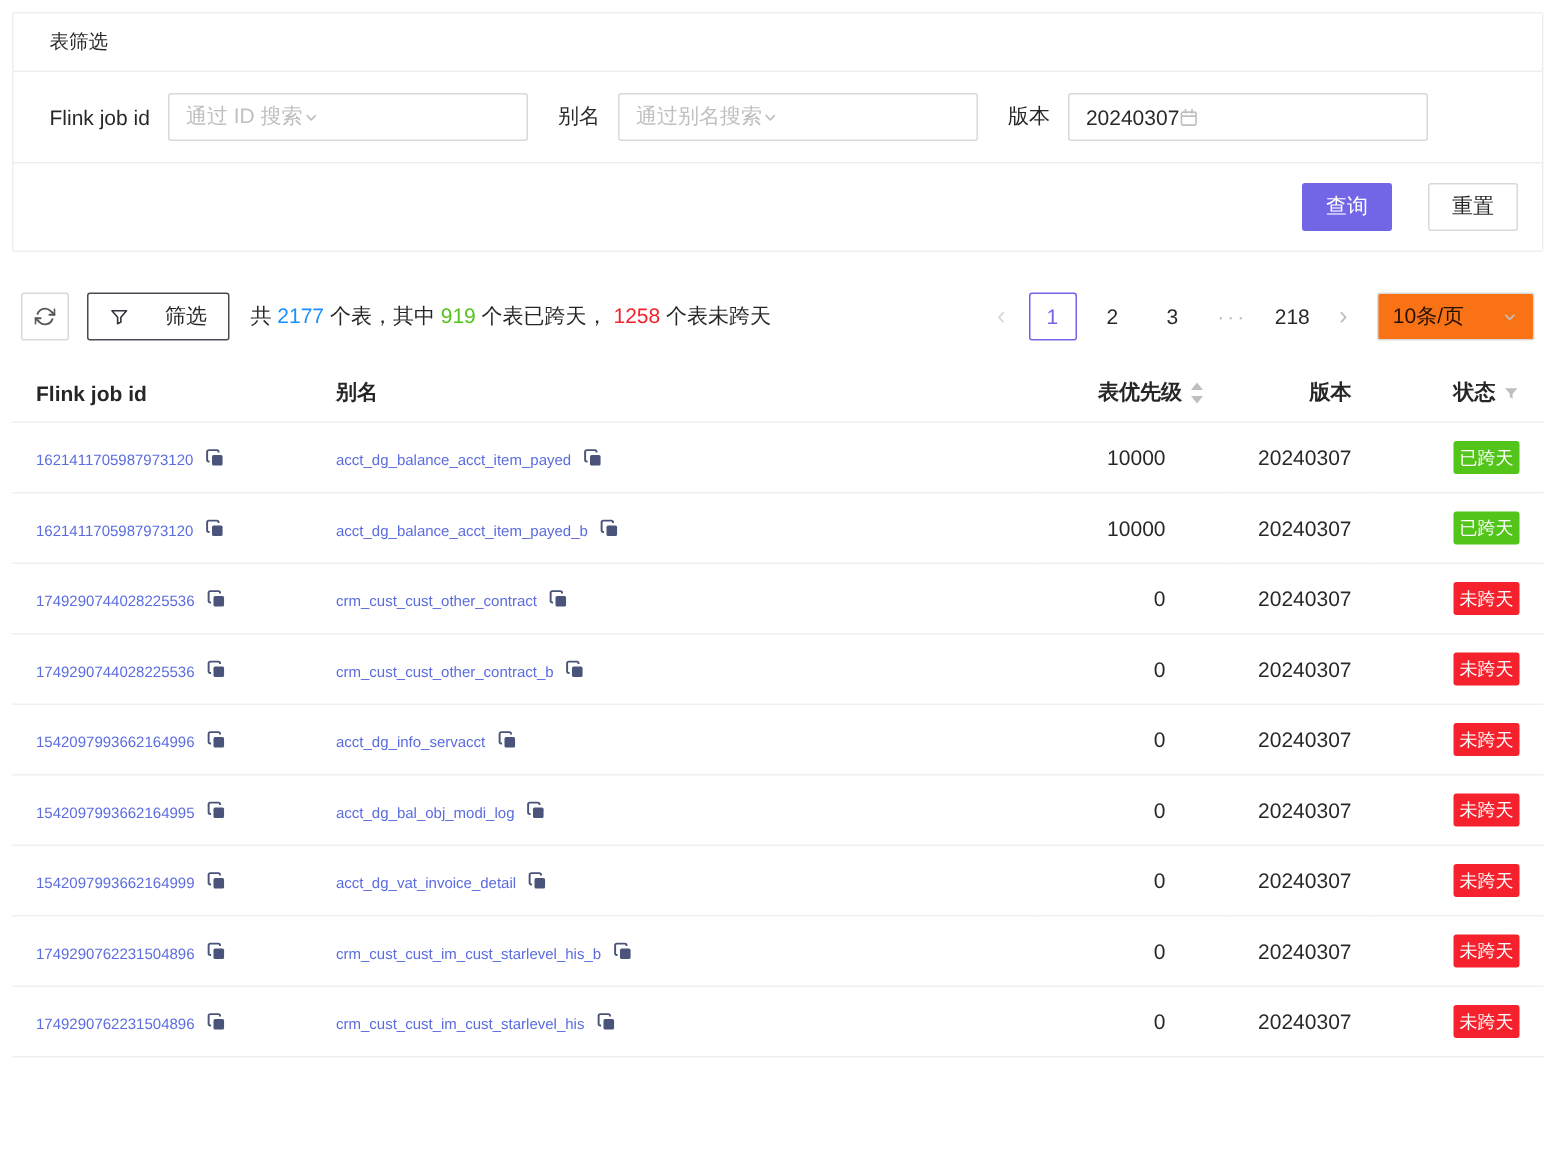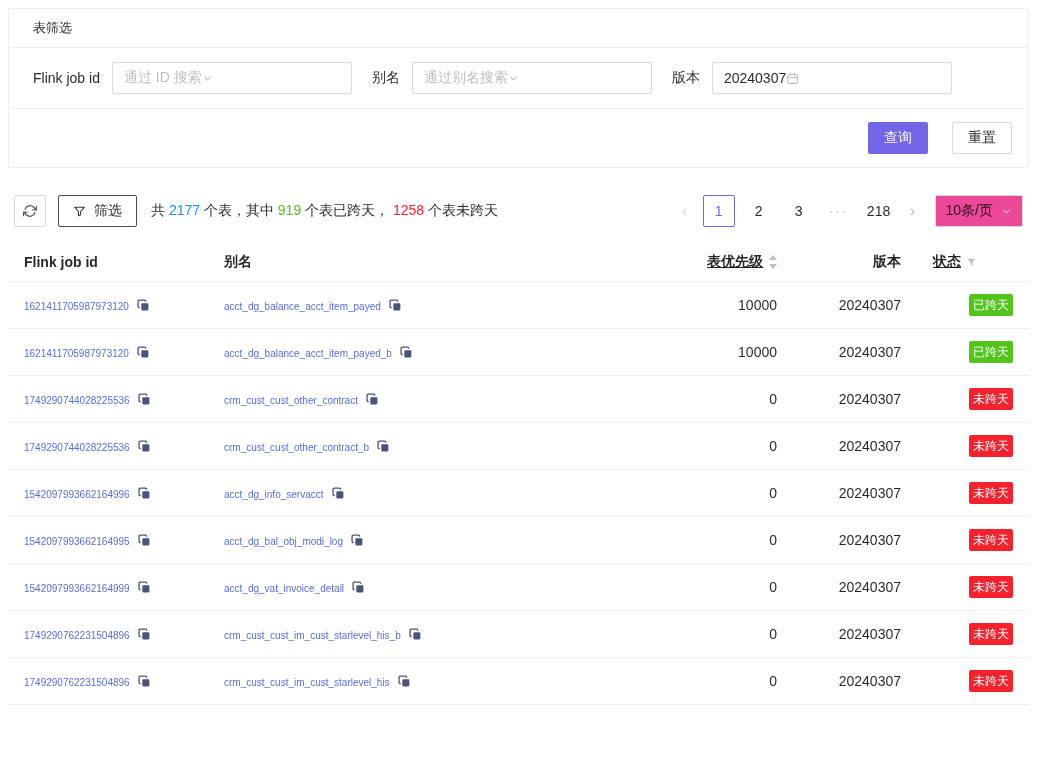--- a/index.html
+++ b/index.html
@@ -32,21 +32,21 @@
   .btn-default { border-color: #d9d9d9; color: rgba(0,0,0,.85); font-family: Liberation Mono, monospace; }
 
   
   .toolbar { display: flex; align-items: center; margin: 27px 6px 0; }
   .icon-btn {
     width: 32px; height: 32px; border: 1px solid #d9d9d9; border-radius: 2px;
     background: #fff; display: flex; align-items: center; justify-content: center; cursor: pointer;
   }
   .filter-btn {
     margin-left: 12px; height: 32px; padding: 0 14px; border: 1.5px solid #4a4a55;
-    border-radius: 2px; background: #fff; display: flex; align-items: center; gap: 8px;
+    border-radius: 2px; background: #fff; display: flex; align-items: center; gap: 24px;
     font-size: 14px; cursor: pointer; font-family: inherit; color: rgba(0,0,0,.85);
   }
   .summary { margin-left: 14px; white-space: nowrap; }
   .c-blue { color: var(--blue, #1890ff); }
   .c-green { color: var(--green, #52c41a); }
   .c-red { color: var(--red, #f5222d); }
   .toolbar-right { margin-left: auto; }
 
   
   .pagination { display: flex; align-items: center; }
@@ -56,30 +56,30 @@
   }
   .pg-arrow.disabled { color: #d9d9d9; cursor: default; }
   .pg-item {
     min-width: 32px; height: 32px; margin: 0 4px; display: flex; align-items: center;
     justify-content: center; border-radius: 2px; cursor: pointer; background: #fff;
   }
   .pg-item.active { border: 1px solid var(--primary, #7265e6); color: var(--primary, #7265e6); }
   .pg-ellipsis { color: #bfbfbf; letter-spacing: 2px; cursor: default; }
   .pg-size {
     margin-left: 8px; height: 32px; border: 1px solid #d9d9d9; border-radius: 2px;
-    display: flex; align-items: center; gap: 8px; padding: 0 10px; cursor: pointer; background: #ec4899;
+    display: flex; align-items: center; gap: 25px; padding: 0 10px; cursor: pointer; background: #f97316;
   }
 
   
   table { width: 100%; border-collapse: collapse; margin-top: 16px; }
   th, td { border-bottom: 1px solid #f0f0f0; padding: 12px 16px; text-align: left; }
   th { font-weight: bold; padding: 10px 16px; white-space: nowrap; }
   .col-priority, .col-version, .col-status { text-align: right; }
   td.col-priority { padding-right: 42px; }
-  .th-flex { display: flex; align-items: center; gap: 5px; text-decoration: underline; }
+  .th-flex { display: flex; align-items: center; justify-content: flex-end; gap: 5px; }
   a.link { color: var(--link, #5b6cdf); text-decoration: none; font-size: 10px; cursor: pointer; }
   .copy-btn { display: inline-flex; vertical-align: -2px; margin-left: 8px; cursor: pointer; color: #4a537a; }
   .badge {
     display: inline-block; padding: 2px 4px; font-size: 12px; line-height: 18px;
     border-radius: 2px; color: #fff; white-space: nowrap;
   }
   .badge.success { background: var(--green, #52c41a); }
   .badge.danger { background: var(--red, #f5222d); }
 </style>
 </head>

